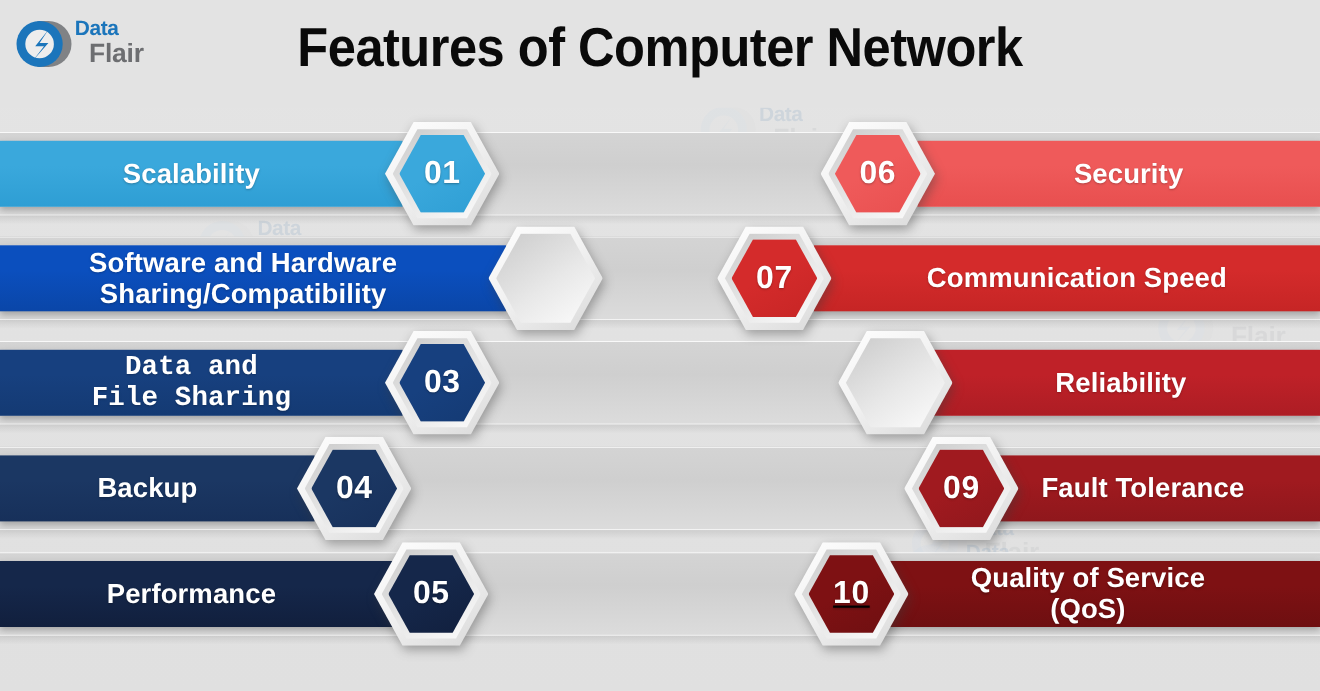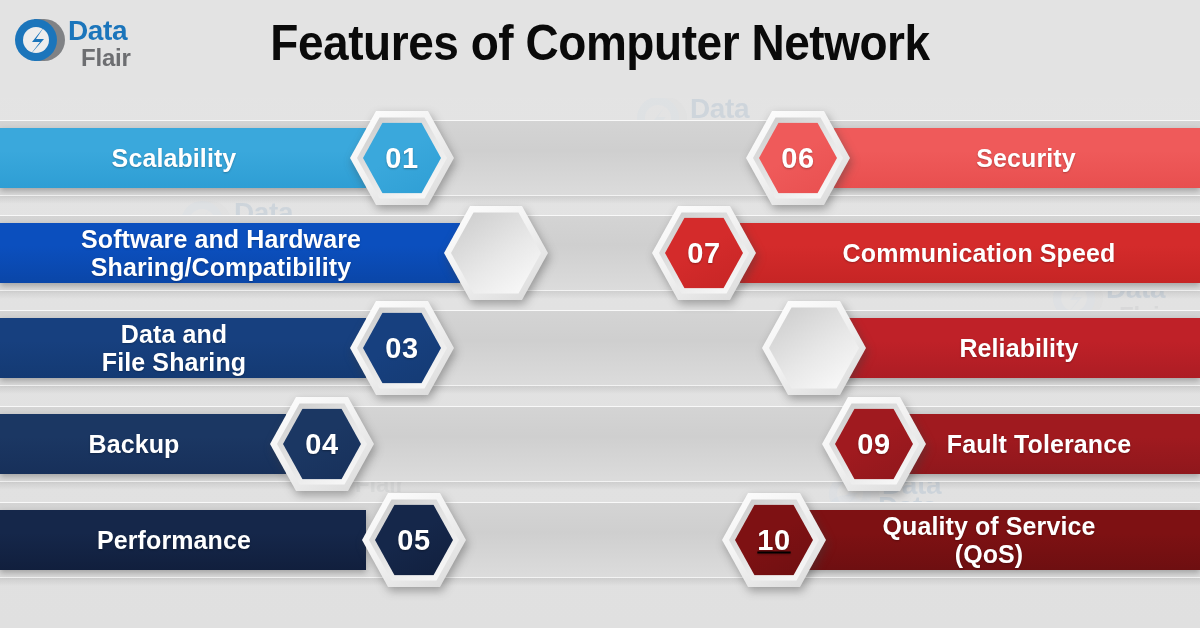--- a/index.html
+++ b/index.html
@@ -40,21 +40,21 @@
     width: 52px; height: 48px;
   }
   .logo-text {
     position: absolute;
     left: 54px; top: 3px;
     width: 76px;
     line-height: 1;
   }
   .logo-data {
     display: block;
-    font-size: 28px;
+    font-size: 19px;
     font-weight: bold;
     color: #1b75bb;
     letter-spacing: -0.4px;
   }
   .logo-flair {
     display: block;
     font-size: 24px;
     font-weight: bold;
     color: #6d6e71;
     letter-spacing: -0.2px;
@@ -290,21 +290,21 @@
           <div class="bar-label" style="left: 0px; width: 442px;">Software and Hardware
 Sharing/Compatibility</div>
         </div>
         <div class="hex-wrap" style="left: 444px;">
           <div class="hex-outer"></div>
           <div class="hex-mid"></div>
         </div>
       </div>
       <div class="row left" style="top: 310px;">
         <div class="band"></div>
-        <div class="bar" style="width: 366px; background: linear-gradient(rgb(23, 64, 127) 0%, rgb(23, 64, 127) 38%, rgb(20, 58, 115) 100%);">
+        <div class="bar" style="width: 366px; background: linear-gradient(rgb(23, 64, 127) 0%, rgb(23, 64, 127) 38%, rgb(20, 58, 115) 100%); font-family: Liberation Mono, monospace;">
           <div class="bar-label" style="left: 0px; width: 348px;">Data and
 File Sharing</div>
         </div>
         <div class="hex-wrap" style="left: 350px;">
           <div class="hex-outer"></div>
           <div class="hex-mid"></div>
           <div class="hex-inner" style="background: linear-gradient(150deg, rgb(23, 64, 127) 0%, rgb(23, 64, 127) 45%, rgb(20, 58, 115) 100%);">
             <span class="hex-num">03</span>
           </div>
         </div>
@@ -320,21 +320,21 @@
           <div class="hex-inner" style="background: linear-gradient(150deg, rgb(27, 55, 99) 0%, rgb(27, 55, 99) 45%, rgb(23, 48, 90) 100%);">
             <span class="hex-num">04</span>
           </div>
         </div>
       </div>
       <div class="row left" style="top: 502px;">
         <div class="band"></div>
         <div class="bar" style="width: 366px; background: linear-gradient(rgb(21, 39, 74) 0%, rgb(21, 39, 74) 38%, rgb(17, 31, 61) 100%);">
           <div class="bar-label" style="left: 0px; width: 348px;">Performance</div>
         </div>
-        <div class="hex-wrap" style="left: 362px;">
+        <div class="hex-wrap" style="left: 340px;">
           <div class="hex-outer"></div>
           <div class="hex-mid"></div>
           <div class="hex-inner" style="background: linear-gradient(150deg, rgb(21, 39, 74) 0%, rgb(21, 39, 74) 45%, rgb(17, 31, 61) 100%);">
             <span class="hex-num">05</span>
           </div>
         </div>
       </div>
       <div class="row right" style="top: 120px;">
         <div class="bar" style="width: 366px; background: linear-gradient(rgb(239, 90, 90) 0%, rgb(239, 90, 90) 38%, rgb(232, 79, 79) 100%);">
           <div class="bar-label" style="right: 0px; width: 348px;">Security</div>

